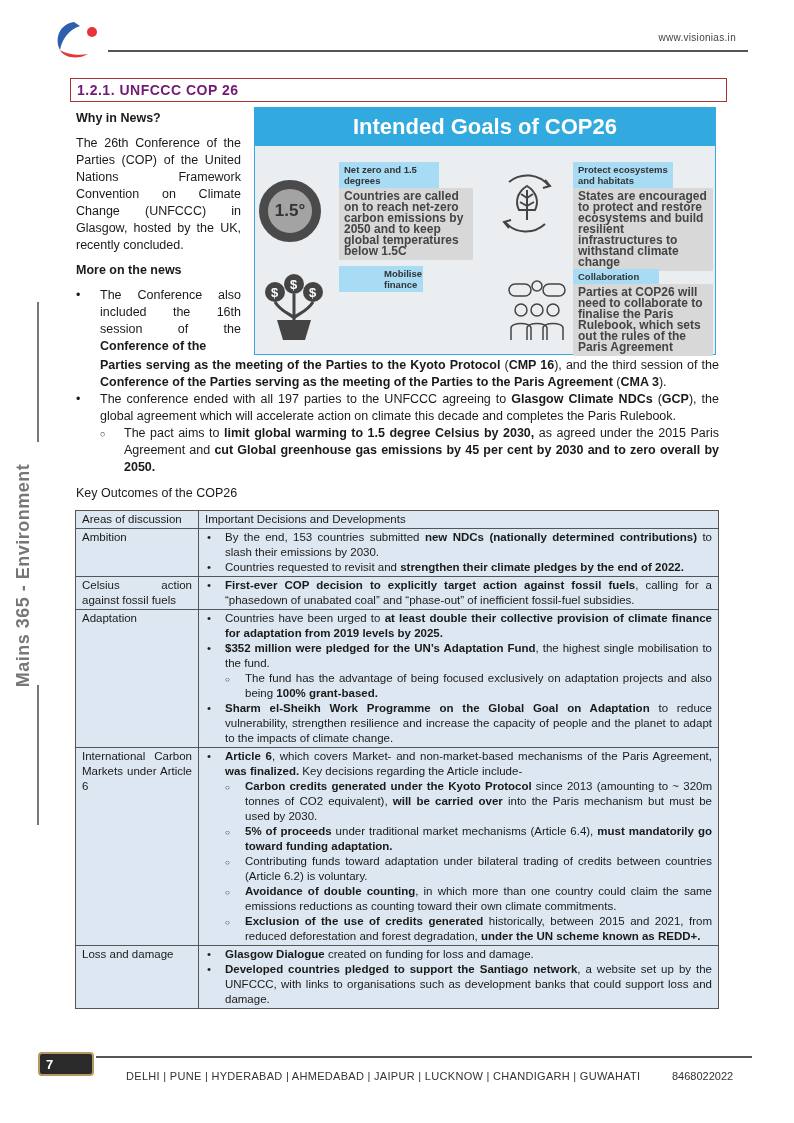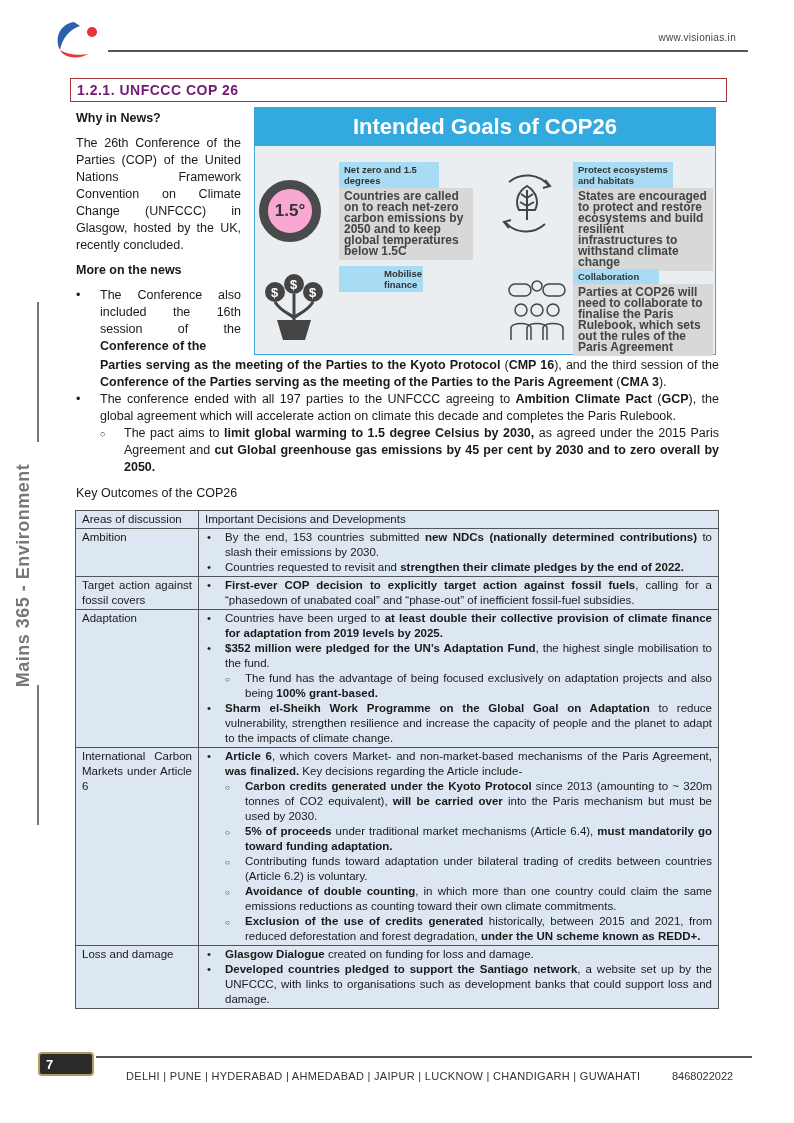--- a/index.html
+++ b/index.html
@@ -25,21 +25,21 @@
   .intro p { text-align: justify; margin-bottom: 8px; }
   .intro .bullet-start { position: relative; padding-left: 24px; text-align: justify; }
   .intro .bullet-start::before { content: "•"; position: absolute; left: 0; top: 0; }
 
   
   .infographic { position: absolute; left: 254px; top: 107px; width: 462px; height: 248px; background: #ebeef1; border: 1px solid #3aa8e0; }
   .info-title { height: 38px; background: #33aadf; color: #fff; font-size: 22px; font-weight: bold; text-align: center; line-height: 38px; }
   .goal { position: absolute; }
   .goal-head { background: #a8dcf5; color: #333; font-size: 9.5px; font-weight: bold; padding: 2px 5px; line-height: 11px; display: inline-block; }
   .goal-body { background: #d8d8d8; color: #444; font-size: 12px; font-weight: bold; padding: 3px 5px; line-height: 11px; }
-  .ring { position: absolute; left: 4px; top: 72px; width: 62px; height: 62px; border-radius: 50%; border: 9px solid #4a4a4a; background: #f9a8d4; display: flex; align-items: center; justify-content: center; font-size: 17px; font-weight: bold; color: #333; }
+  .ring { position: absolute; left: 4px; top: 72px; width: 62px; height: 62px; border-radius: 50%; border: 9px solid #4a4a4a; background: #a3a3a3; display: flex; align-items: center; justify-content: center; font-size: 17px; font-weight: bold; color: #333; }
   .icon-svg { position: absolute; }
 
   
   .body-text { position: absolute; left: 76px; width: 643px; font-size: 12.5px; line-height: 17px; text-align: justify; }
   .b { font-weight: bold; }
   .li { position: relative; padding-left: 24px; }
   .li::before { content: "•"; position: absolute; left: 0; }
   .sub { position: relative; padding-left: 48px; }
   .sub::before { content: "○"; position: absolute; left: 24px; font-size: 9px; top: 1px; }
 
@@ -137,21 +137,21 @@
     <div class="goal-head" style="width:86px;">Collaboration</div>
     <div class="goal-body">Parties at COP26 will need to collaborate to finalise the Paris Rulebook, which sets out the rules of the Paris Agreement</div>
   </div>
 </div>
 
 <div class="body-text" style="top:357px;">
   <div style="padding-left:24px;">
     <span class="b">Parties serving as the meeting of the Parties to the Kyoto Protocol</span><span> (</span><span class="b">CMP 16</span><span>), and the third session of the </span><span class="b">Conference of the Parties serving as the meeting of the Parties to the Paris Agreement</span><span> (</span><span class="b">CMA 3</span><span>).</span>
   </div>
   <div class="li">
-    <span>The conference ended with all 197 parties to the UNFCCC agreeing to </span><span class="b">Ambition Climate Pact</span><span> (</span><span class="b">GCP</span><span>), the global agreement which will accelerate action on climate this decade and completes the Paris Rulebook.</span>
+    <span>The conference ended with all 197 parties to the UNFCCC agreeing to </span><span class="b">Glasgow Climate NDCs</span><span> (</span><span class="b">GCP</span><span>), the global agreement which will accelerate action on climate this decade and completes the Paris Rulebook.</span>
   </div>
   <div class="sub">
     <span>The pact aims to </span><span class="b">limit global warming to 1.5 degree Celsius by 2030,</span><span> as agreed under the 2015 Paris Agreement and </span><span class="b">cut Global greenhouse gas emissions by 45 per cent by 2030 and to zero overall by 2050.</span>
   </div>
 </div>
 
 <div class="key-heading">Key Outcomes of the COP26</div>
 
 <table class="outcomes">
   <tbody>
@@ -160,21 +160,21 @@
     <th>Important Decisions and Developments</th>
   </tr>
   <tr>
     <td>Ambition</td>
     <td>
       <div class="tli"><span>By the end, 153 countries submitted </span><span class="b">new NDCs (nationally determined contributions)</span><span> to slash their emissions by 2030.</span></div>
       <div class="tli"><span>Countries requested to revisit and </span><span class="b">strengthen their climate pledges by the end of 2022.</span></div>
     </td>
   </tr>
   <tr>
-    <td>Target action against fossil covers</td>
+    <td>Celsius action against fossil fuels</td>
     <td>
       <div class="tli"><span class="b">First-ever COP decision to explicitly target action against fossil fuels</span><span>, calling for a “phasedown of unabated coal” and “phase-out” of inefficient fossil-fuel subsidies.</span></div>
     </td>
   </tr>
   <tr>
     <td>Adaptation</td>
     <td>
       <div class="tli"><span>Countries have been urged to </span><span class="b">at least double their collective provision of climate finance for adaptation from 2019 levels by 2025.</span></div>
       <div class="tli"><span class="b">$352 million were pledged for the UN’s Adaptation Fund</span><span>, the highest single mobilisation to the fund.</span></div>
       <div class="tsub"><span>The fund has the advantage of being focused exclusively on adaptation projects and also being </span><span class="b">100% grant-based.</span></div>

